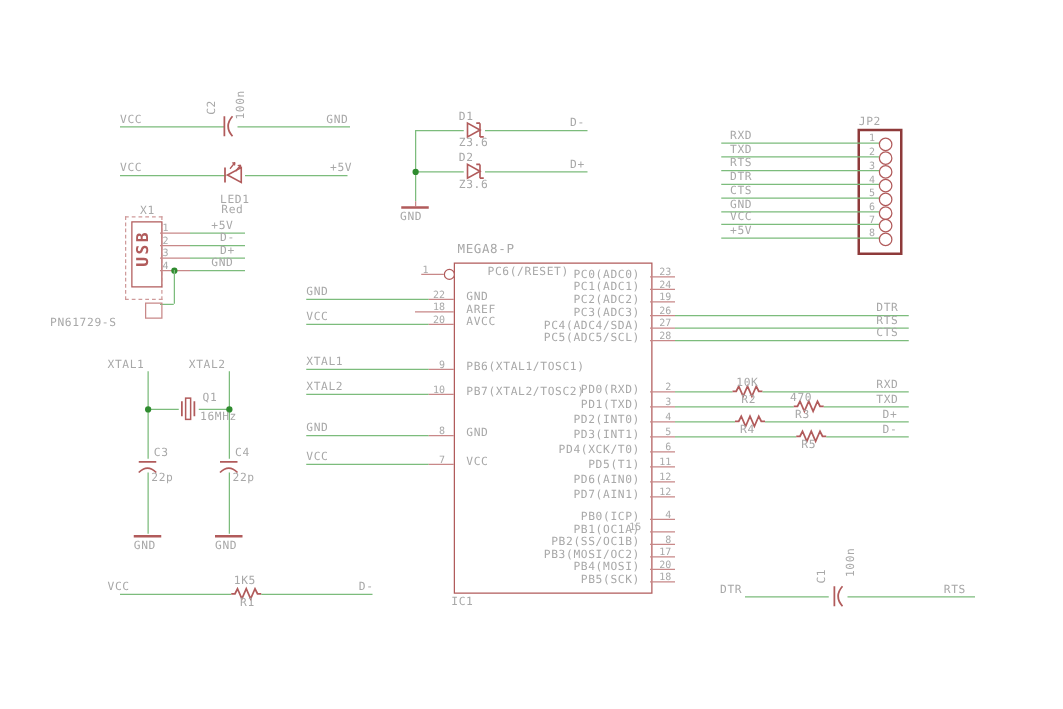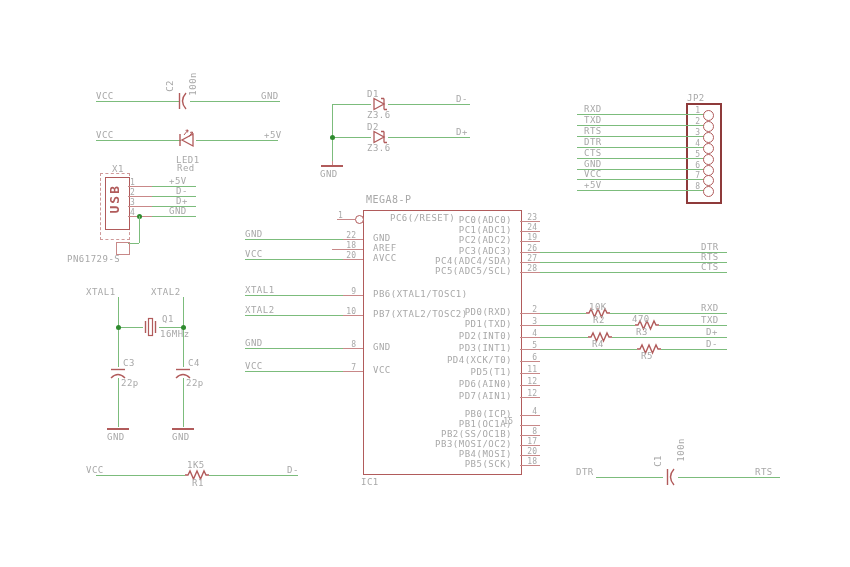--- a/index.html
+++ b/index.html
@@ -71,21 +71,21 @@
   <div class="w" style="left:152px;top:206px;width:44px"></div>
   <div class="w" style="left:152px;top:216px;width:44px"></div>
   <div class="t" style="left:169px;top:176px">+5V</div>
   <div class="t" style="left:176px;top:186px">D-</div>
   <div class="t" style="left:176px;top:196px">D+</div>
   <div class="t" style="left:169px;top:206px">GND</div>
   <div class="dot" style="left:137px;top:214px"></div>
   <div class="wv" style="left:139px;top:216px;height:27px"></div>
   <div class="w" style="left:128px;top:243px;width:11px"></div>
   <div class="shield" style="left:116px;top:242px;width:12px;height:11px"></div>
-  <div class="t" style="left:67px;top:254px">PN61729-S</div>
+  <div class="t" style="left:40px;top:254px">PN61729-S</div>
 
   <div class="w" style="left:332px;top:104px;width:39px"></div>
   <div class="w" style="left:388px;top:104px;width:82px"></div>
   <div class="w" style="left:332px;top:137px;width:39px"></div>
   <div class="w" style="left:388px;top:137px;width:82px"></div>
   <div class="wv" style="left:332px;top:104px;height:57px"></div>
   <div class="dot" style="left:330px;top:135px"></div>
   <svg style="left:371px;top:97px" width="17" height="14">
     <polygon points="3,1.5 3,12.5 13,7" fill="none" stroke="#b15b5b" stroke-width="1.3"></polygon>
     <line x1="13" y1="1.5" x2="13" y2="12.5" stroke="#b15b5b" stroke-width="1.3"></line>

